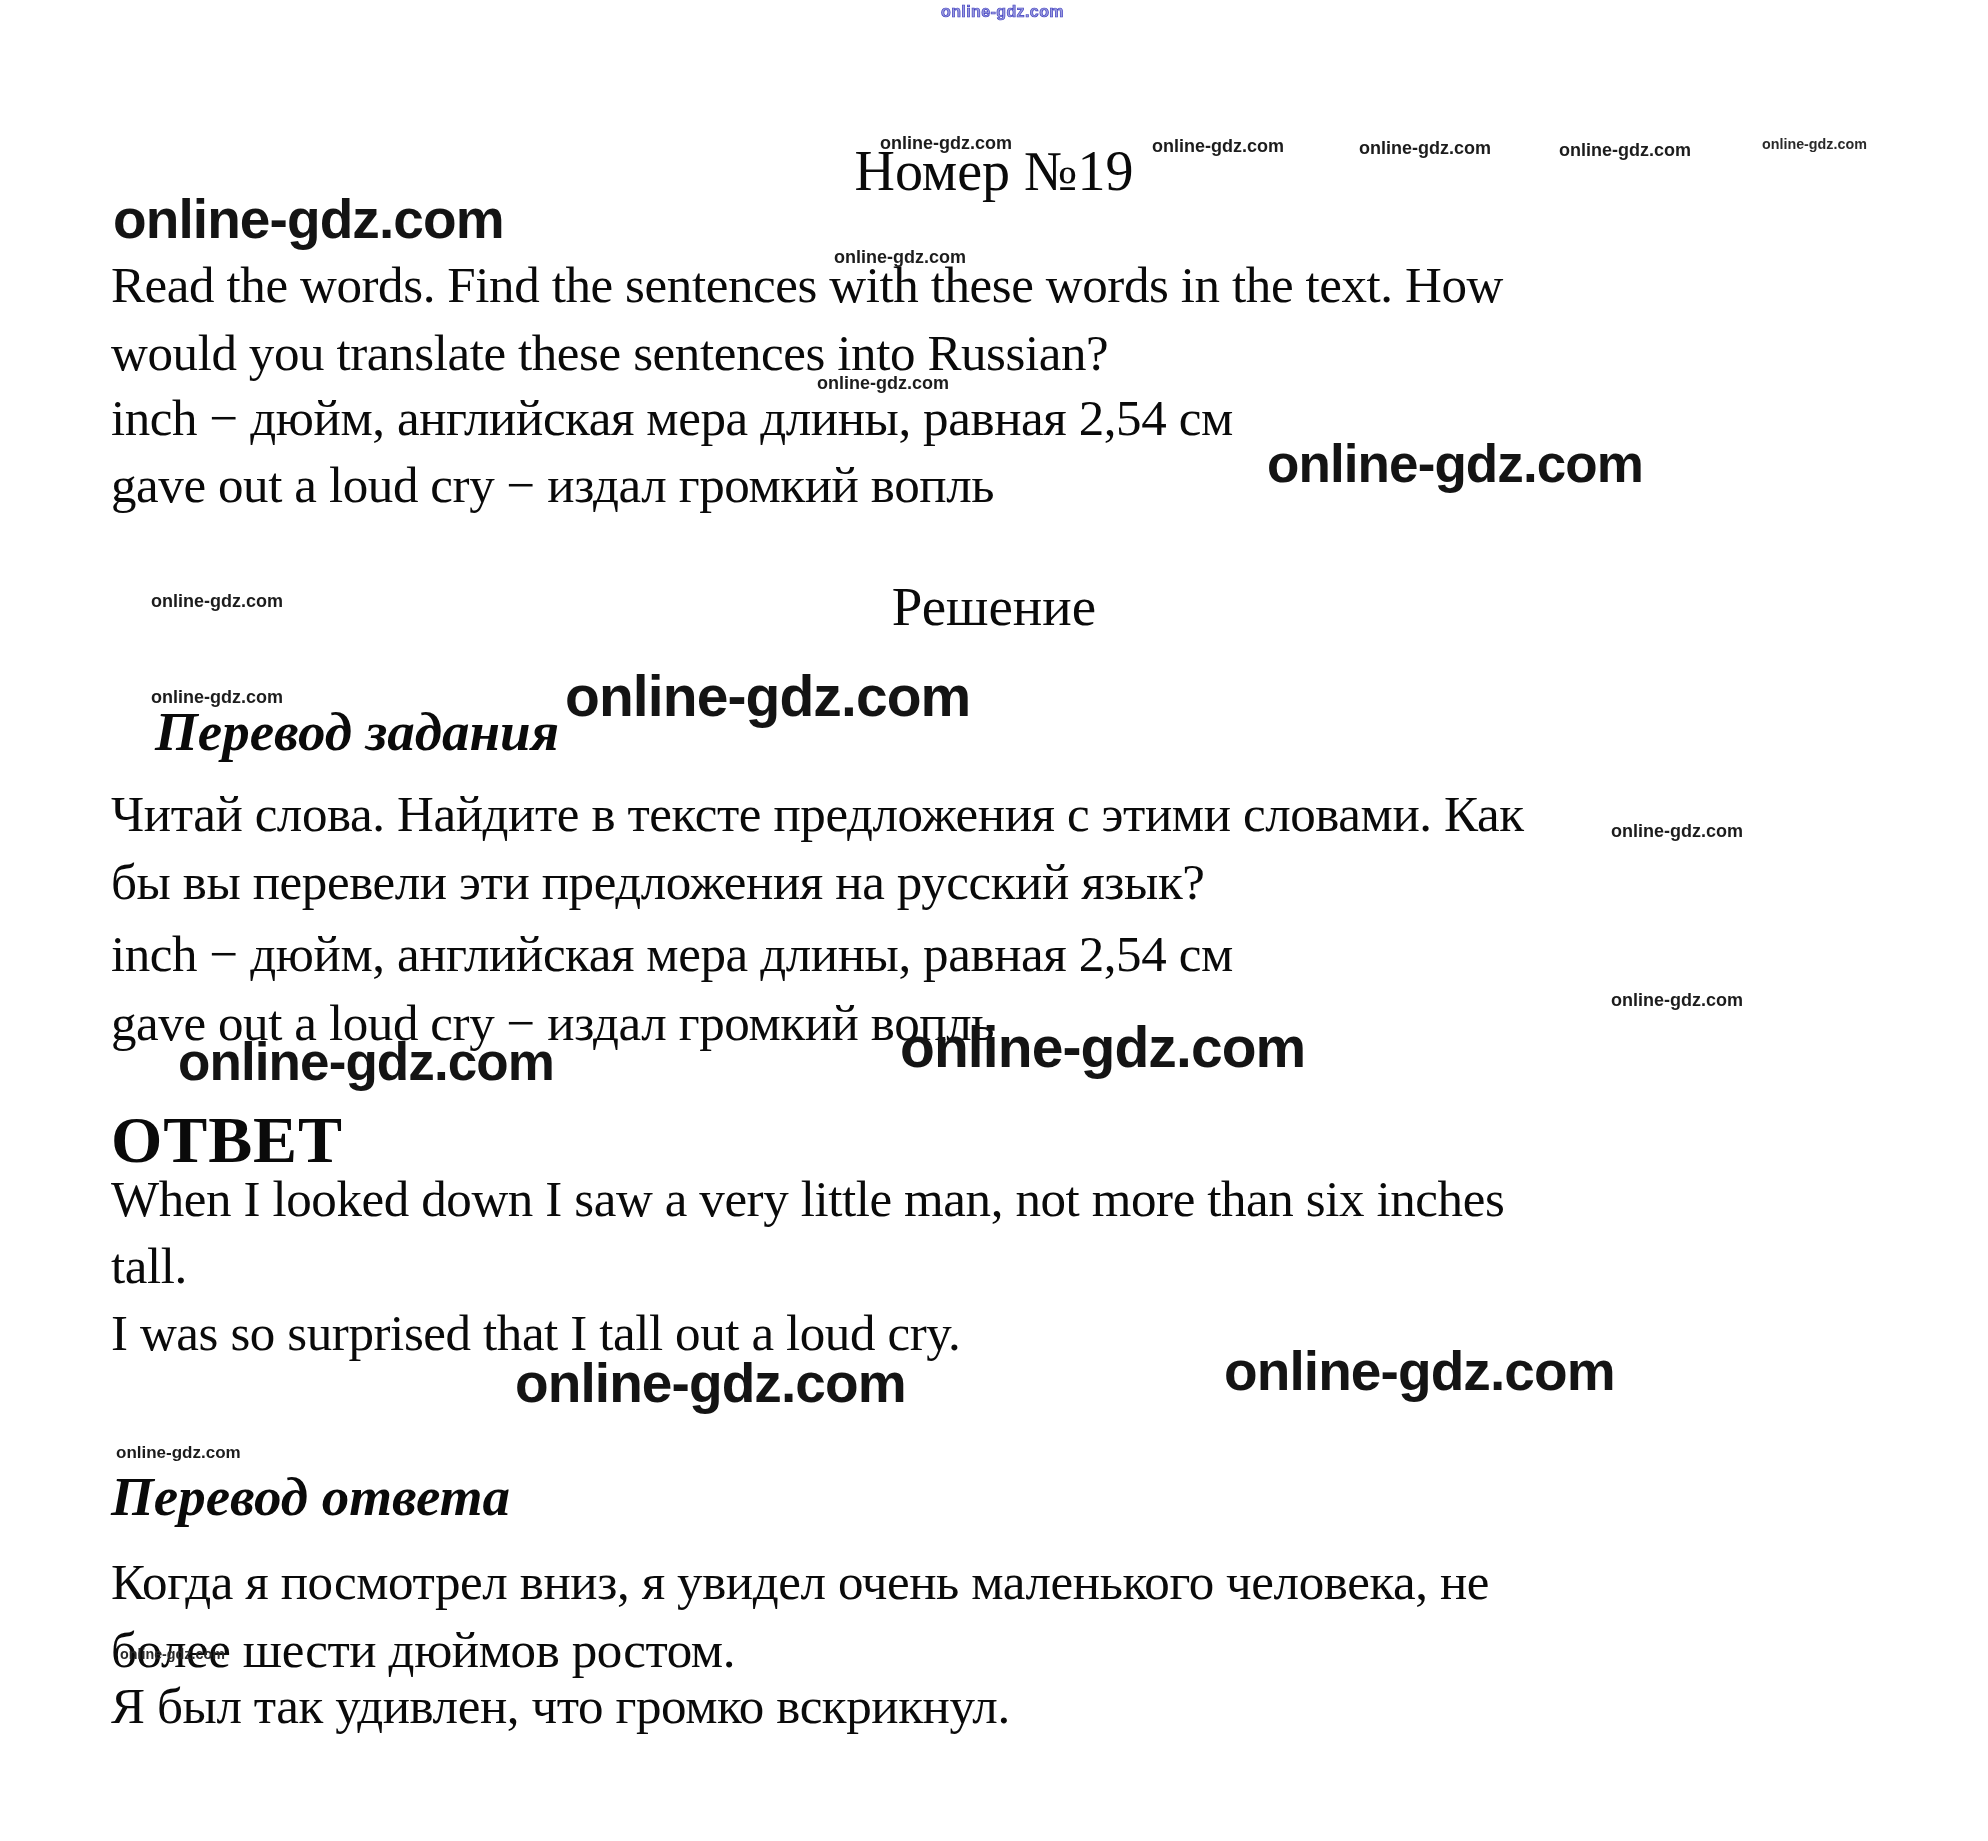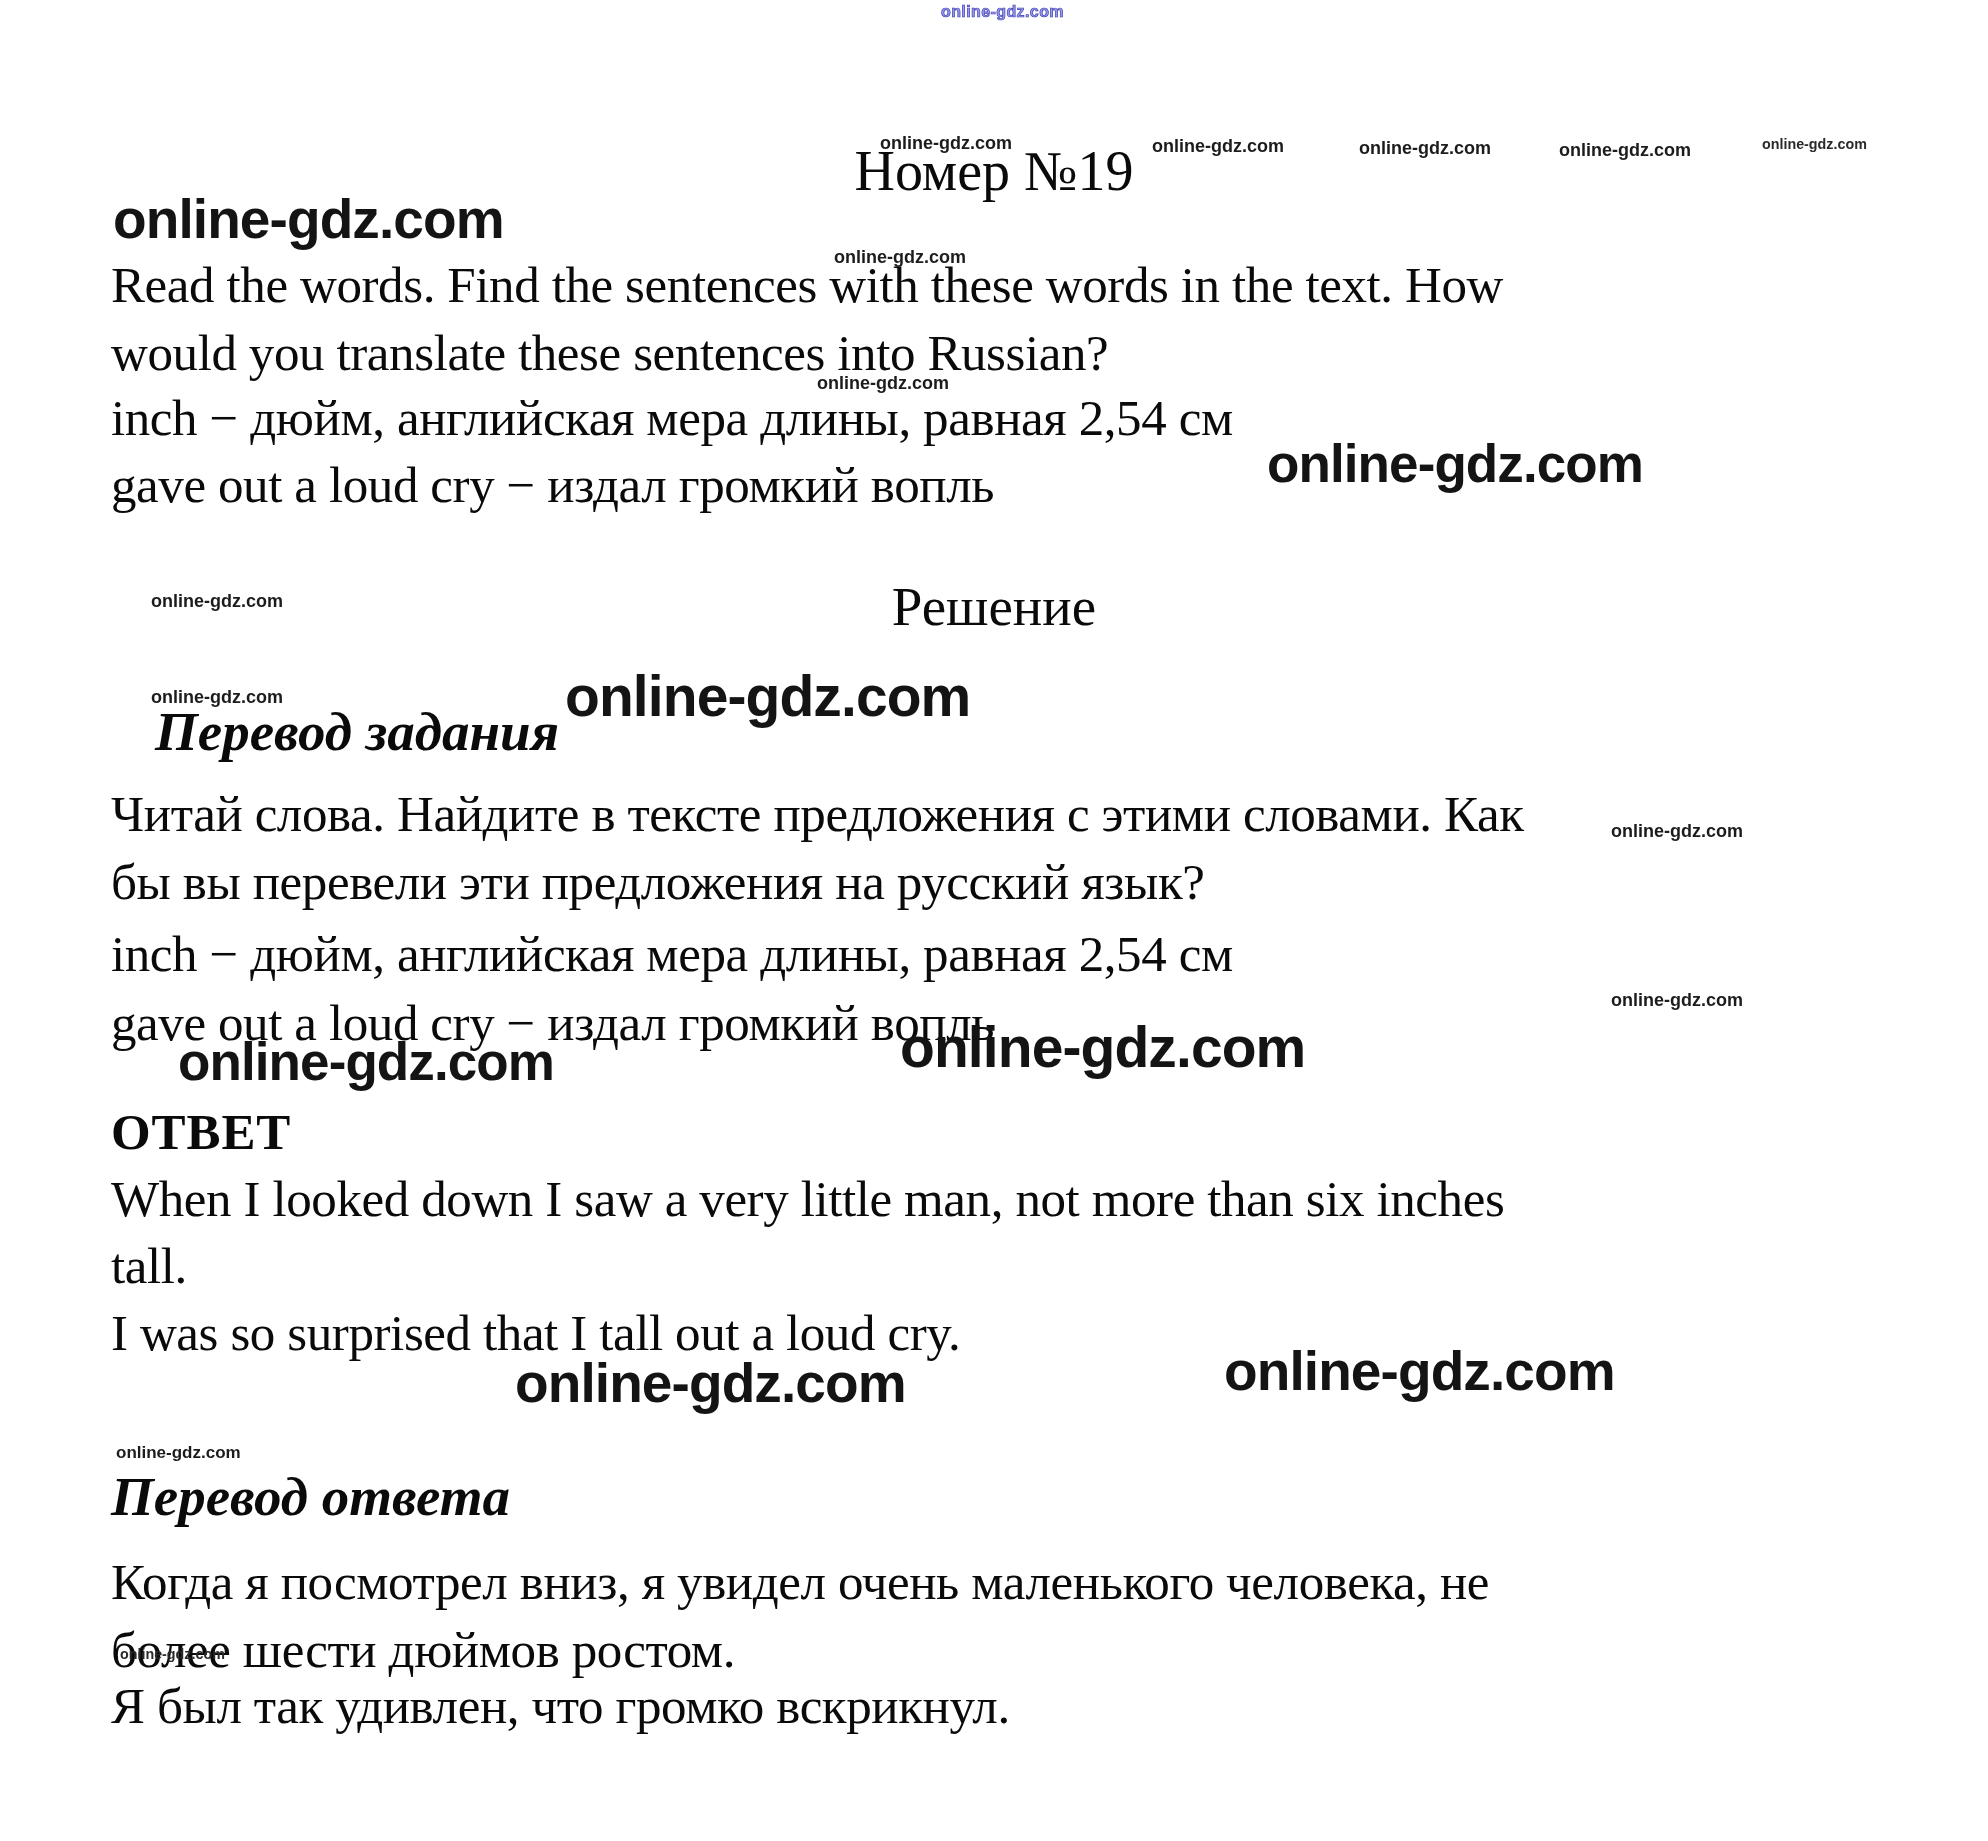--- a/index.html
+++ b/index.html
@@ -34,21 +34,21 @@
   .h-center{
     left:0;top:579px;width:100%;
     text-align:center;
     font-size:55px;line-height:1;
   }
   .h-italic{
     font-size:55px;line-height:1;
     font-weight:bold;font-style:italic;
   }
   .h-bold{
-    font-size:51px;line-height:1;
+    font-size:66px;line-height:1;
     font-weight:bold;letter-spacing:0.9px;
   }
   
   .wm{
     font-family:"Liberation Sans","DejaVu Sans",sans-serif;
     color:#141414;
     line-height:1;
   }
   .wm-big{font-weight:bold;font-size:55px;letter-spacing:-0.9px;}
   .wm-small{font-weight:bold;font-size:18px;color:#1c1c1c;}

